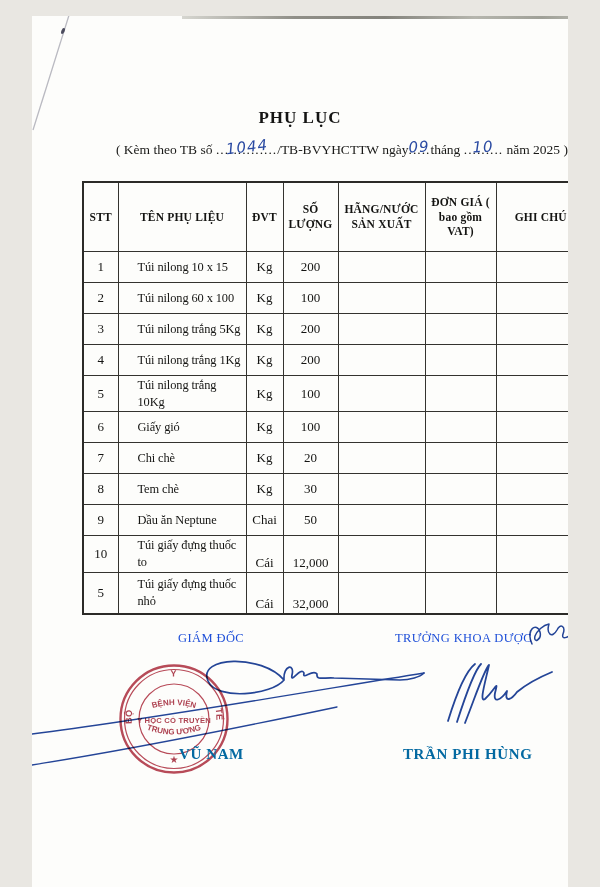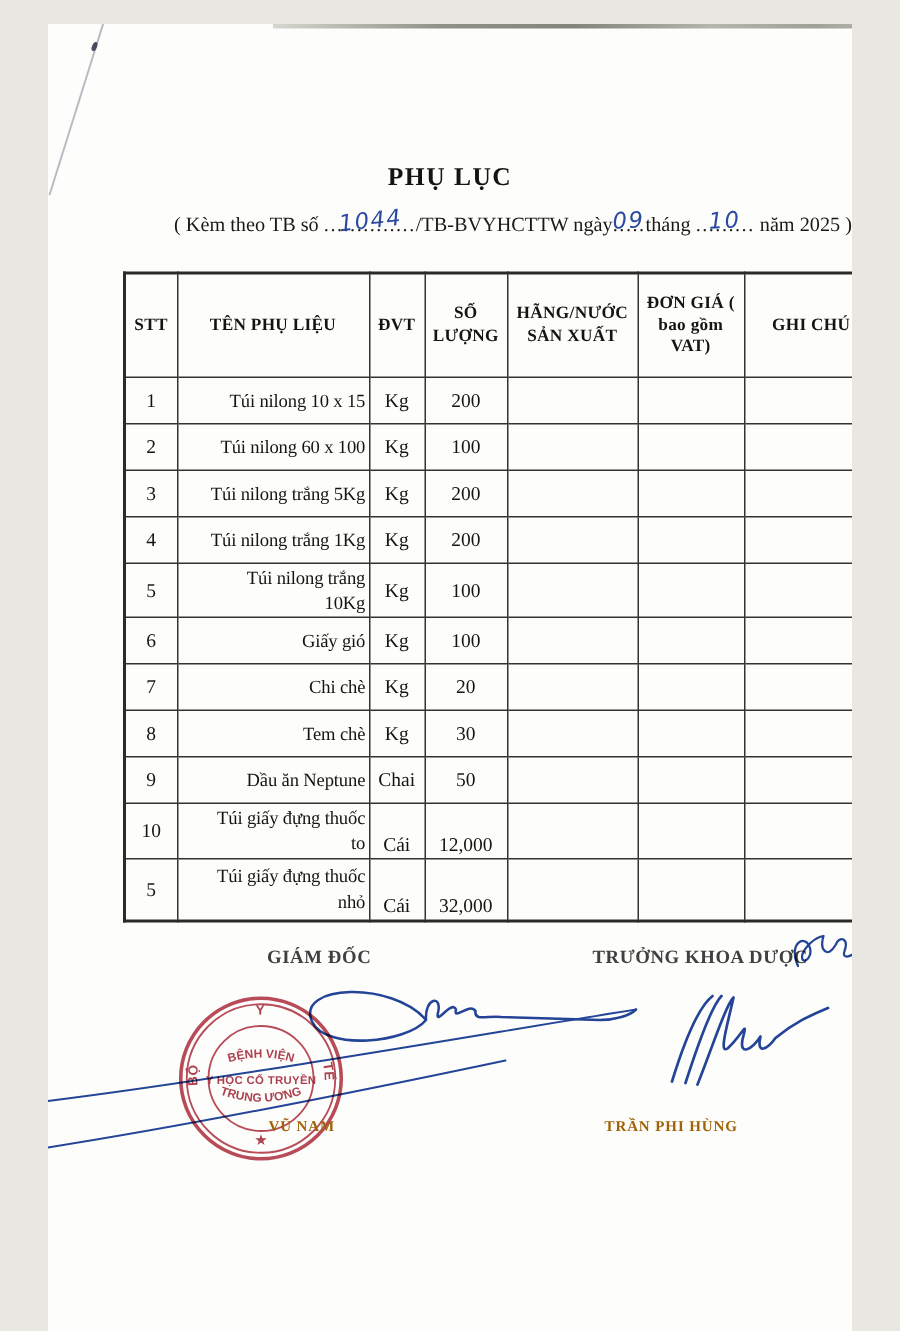--- a/index.html
+++ b/index.html
@@ -27,25 +27,25 @@
   .hw.r2{transform:translateX(-50%) rotate(-3deg);}
   
   .table-wrap{position:absolute;left:50px;top:165px;}
   table{width:503px;table-layout:fixed;border-collapse:collapse;border:2px solid #2c2b28;
     font-size:13px;color:#141412;}
   th,td{border:1.5px solid #34332f;padding:1px 2px;overflow:hidden;}
   th{font-size:11.5px;font-weight:bold;line-height:1.3;text-align:center;height:66px;letter-spacing:.2px;}
   tbody td{height:28px;}
   tr.tall td{height:38px;}
   .c{text-align:center;}
-  .name{text-align:right;padding-left:19px;font-size:12.4px;letter-spacing:-.1px;line-height:1.35;}
+  .name{text-align:left;padding-left:19px;font-size:12.4px;letter-spacing:-.1px;line-height:1.35;}
   .vbot{vertical-align:bottom;padding-bottom:1px;}
   
-  .sig-title{position:absolute;font-weight:bold;font-size:12.5px;letter-spacing:.4px;color:#404040;}
-  .sig-name{position:absolute;font-weight:bold;font-size:10px;letter-spacing:.6px;color:#a16207;z-index:6;}
+  .sig-title{position:absolute;font-weight:normal;font-size:12.5px;letter-spacing:.4px;color:#1d4ed8;}
+  .sig-name{position:absolute;font-weight:bold;font-size:15px;letter-spacing:.6px;color:#0369a1;z-index:6;}
   .stamp{position:absolute;left:86px;top:647px;width:112px;height:112px;z-index:3;mix-blend-mode:multiply;}
   .ink{position:absolute;left:0;top:595px;z-index:5;pointer-events:none;mix-blend-mode:multiply;}
 </style>
 </head>
 <body>
 
 <div class="page">
 
   <div class="edge-top"></div>
   <div class="edge-bottom"></div>

